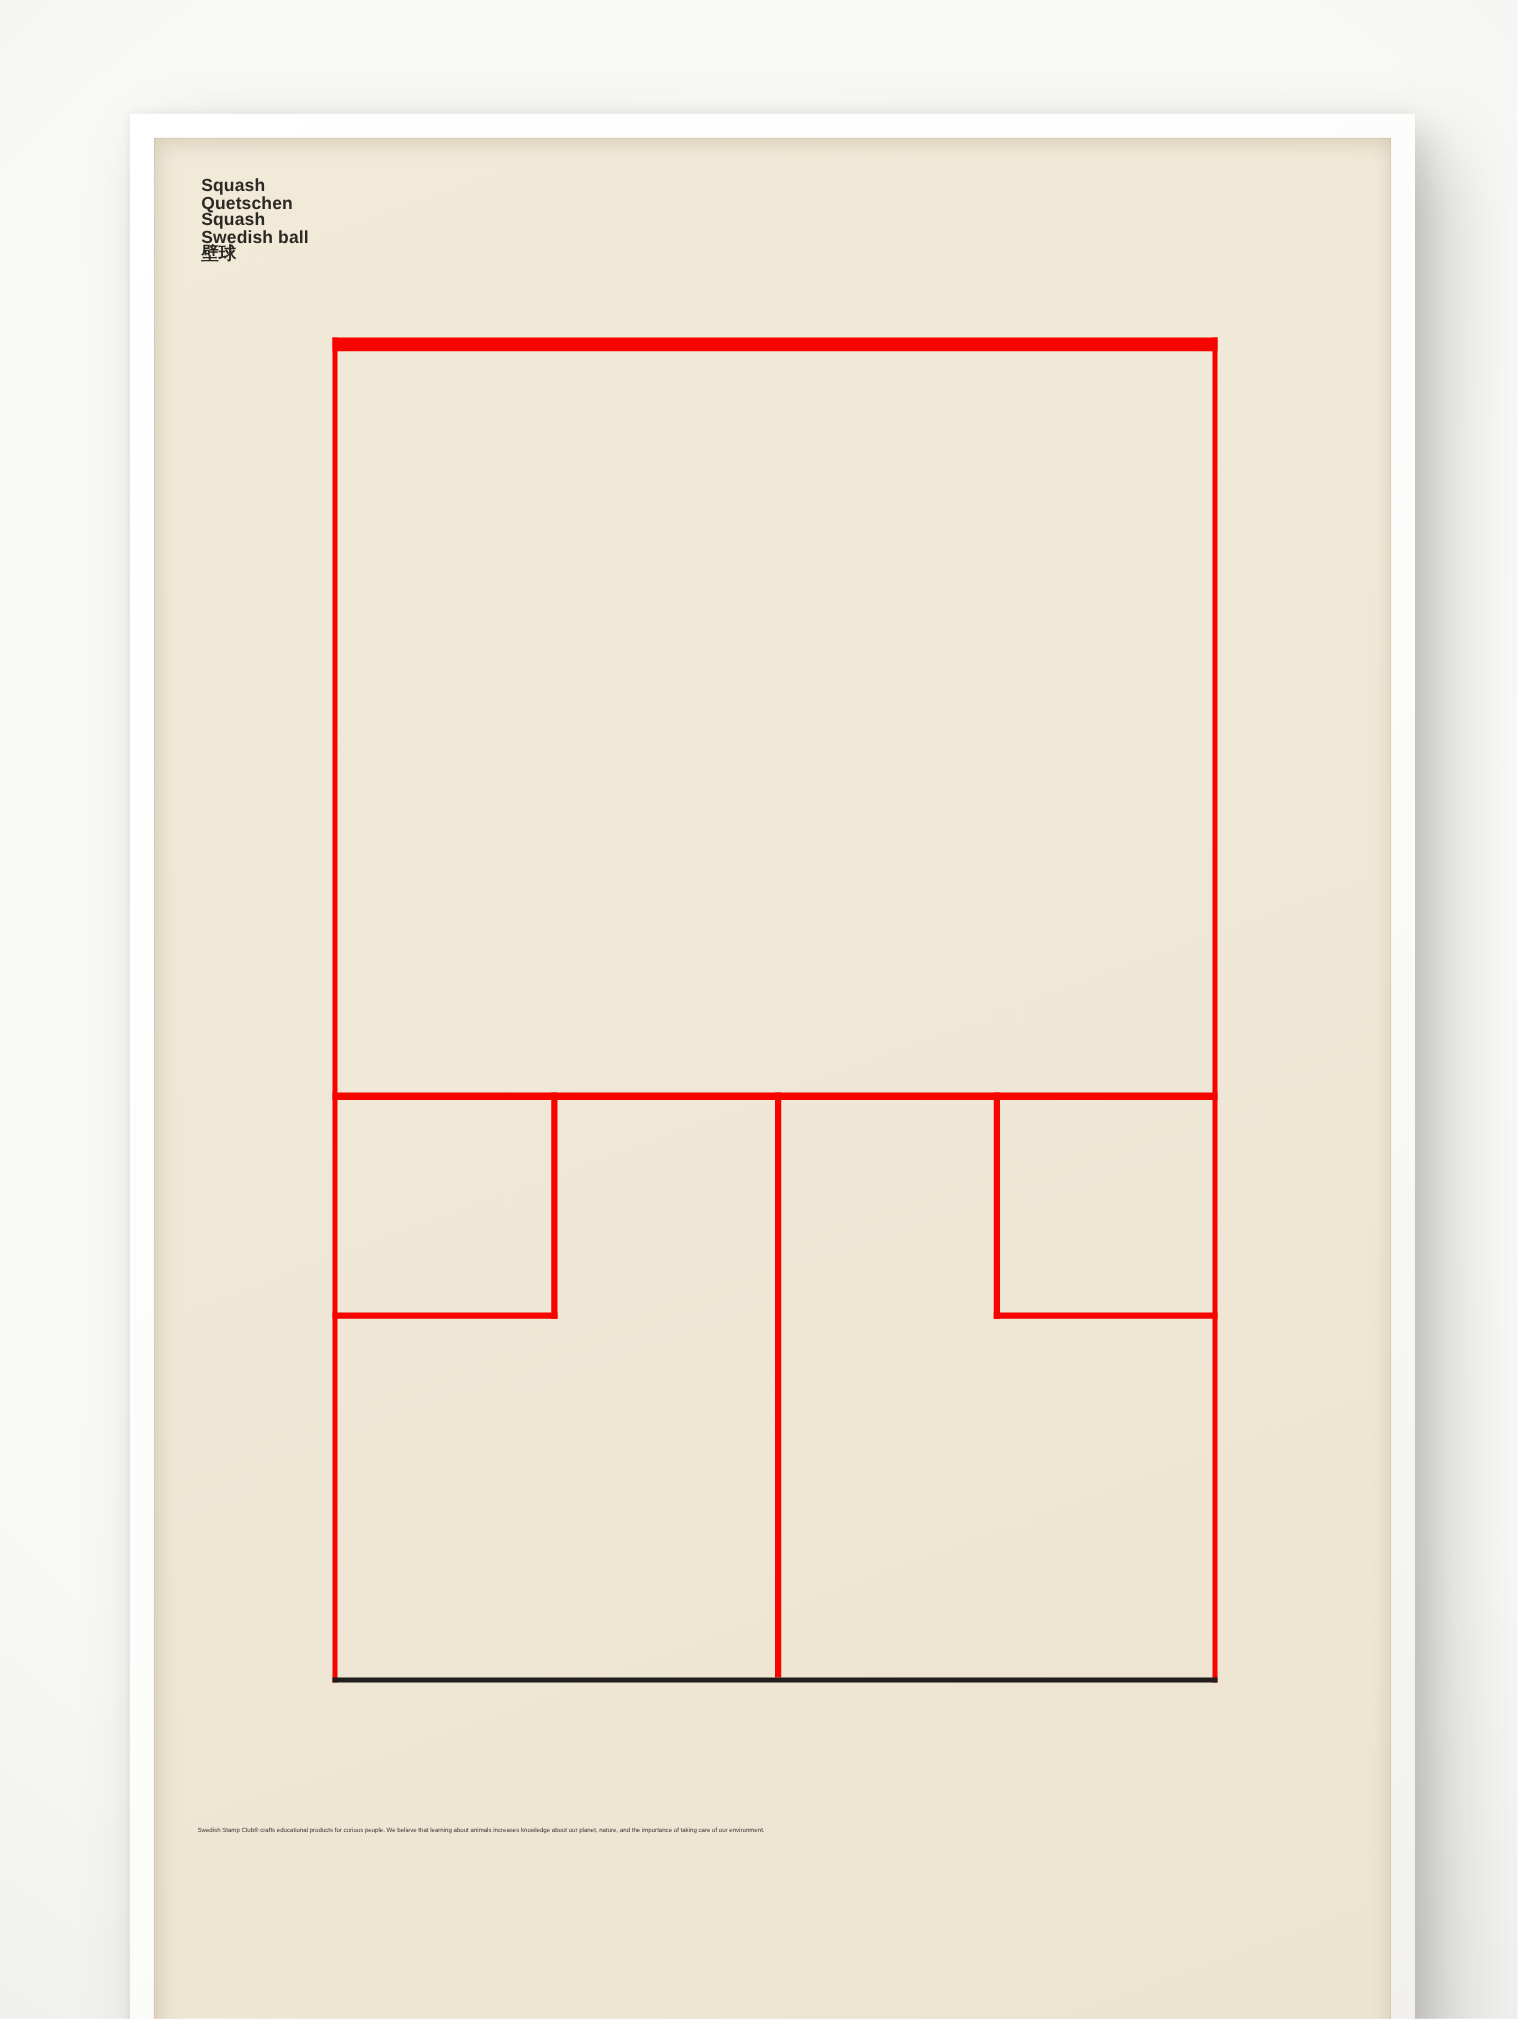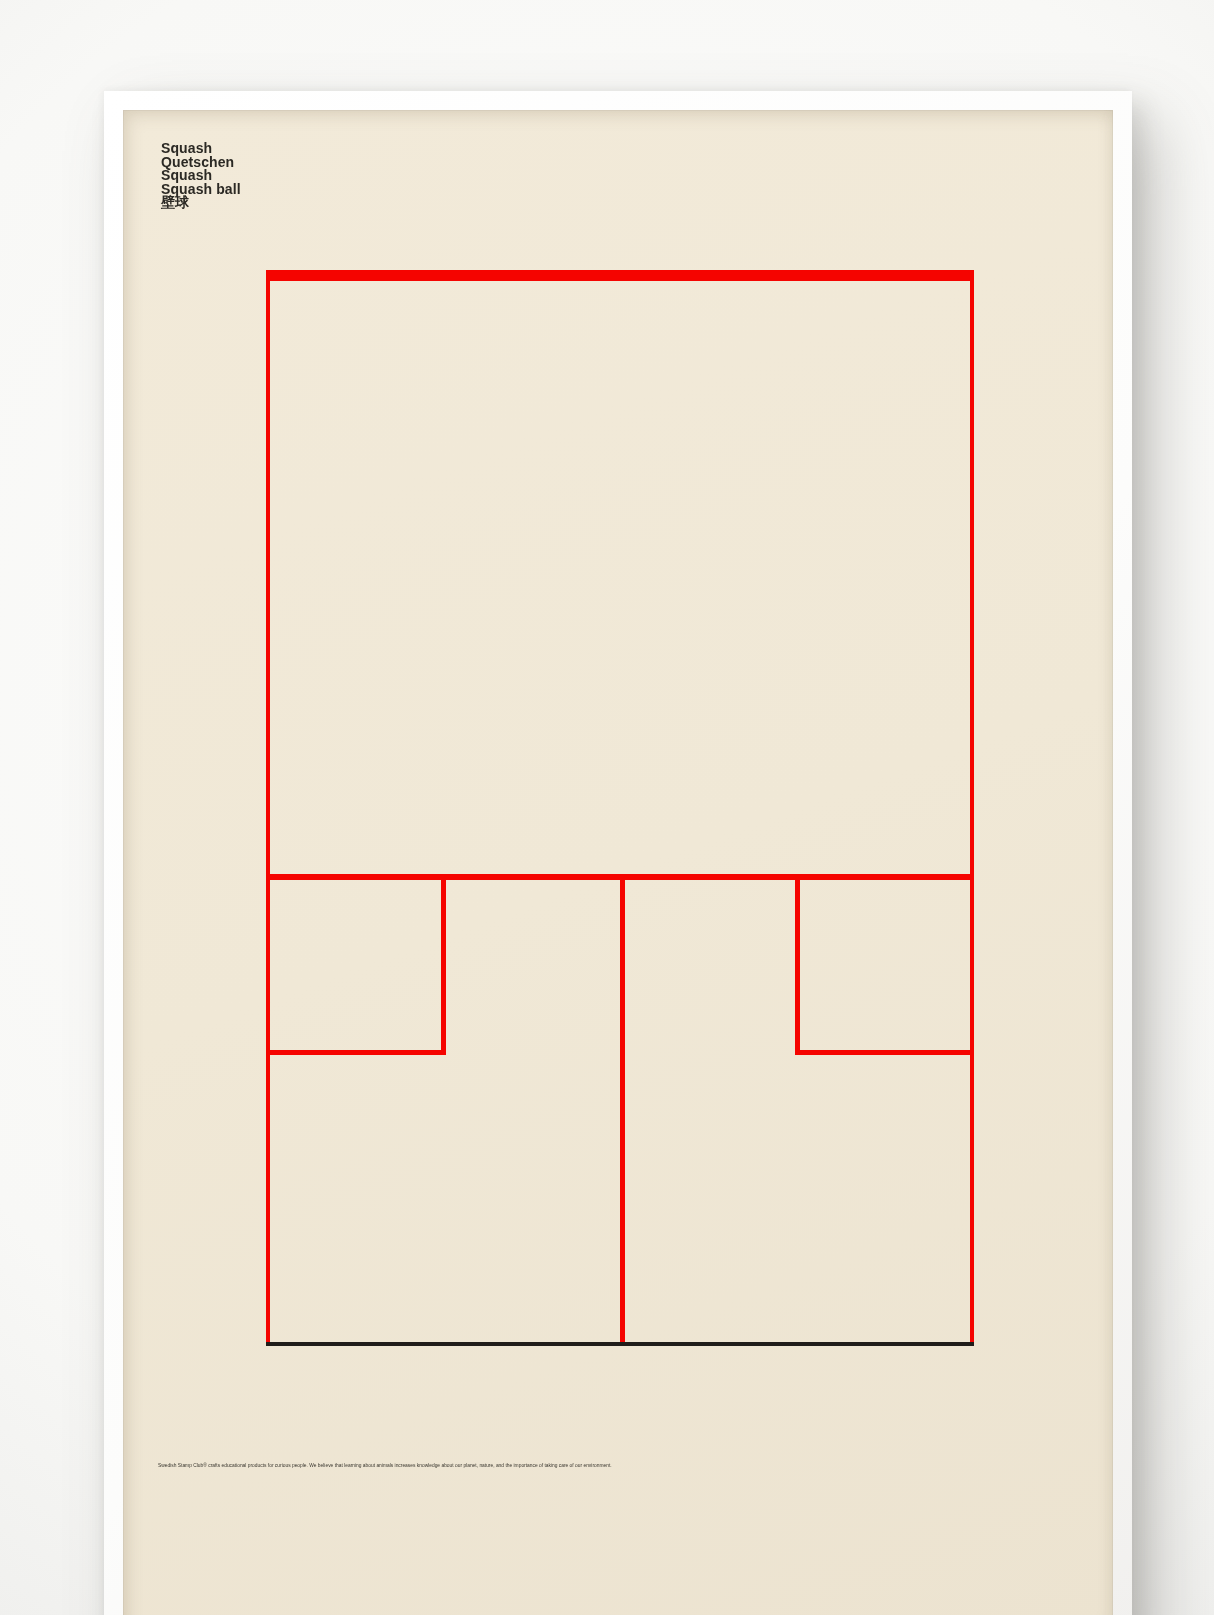--- a/index.html
+++ b/index.html
@@ -84,21 +84,21 @@
 </head>
 <body>
 
 <div class="frame">
   <div class="poster">
 
     <div class="title">
       <span class="line">Squash</span>
       <span class="line">Quetschen</span>
       <span class="line">Squash</span>
-      <span class="line">Squash ball</span>
+      <span class="line">Swedish ball</span>
       <span class="line">壁球</span>
     </div>
 
     <div class="court">
       <div class="cl out-line"></div>
       <div class="cl wall-left"></div>
       <div class="cl wall-right"></div>
       <div class="cl short-line"></div>
       <div class="cl half-court-line"></div>
       <div class="cl svc-l-right"></div>

